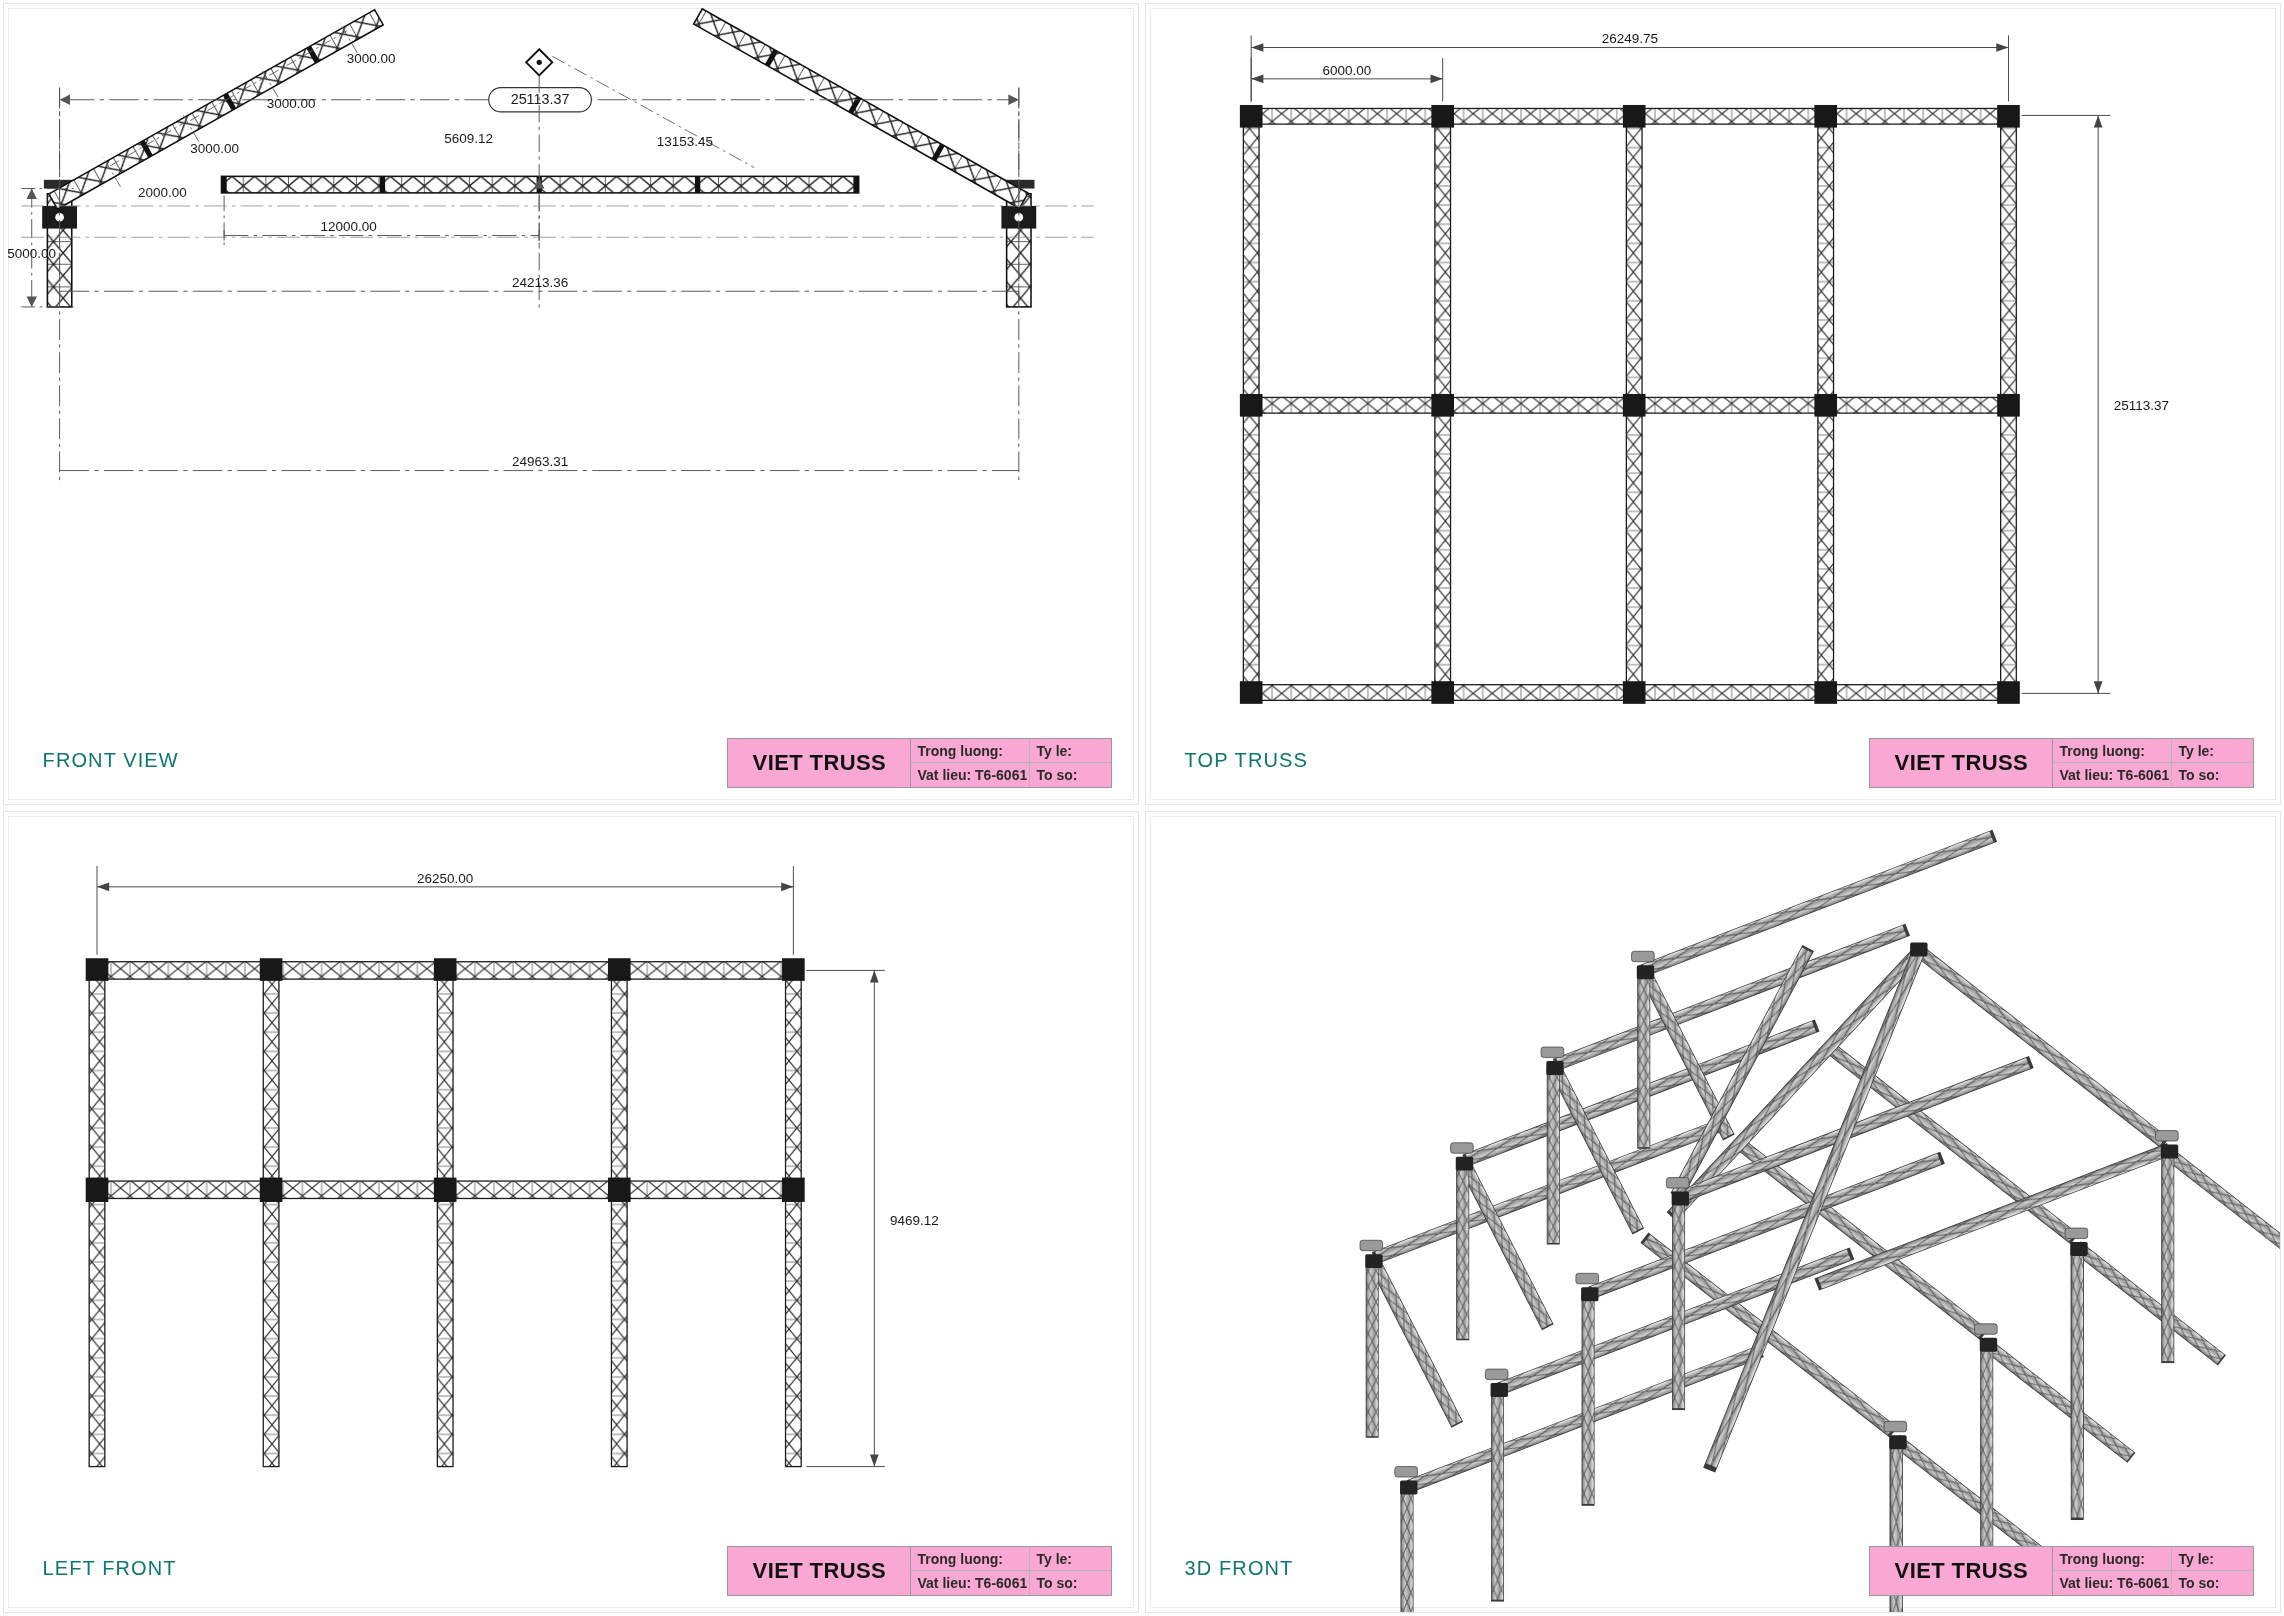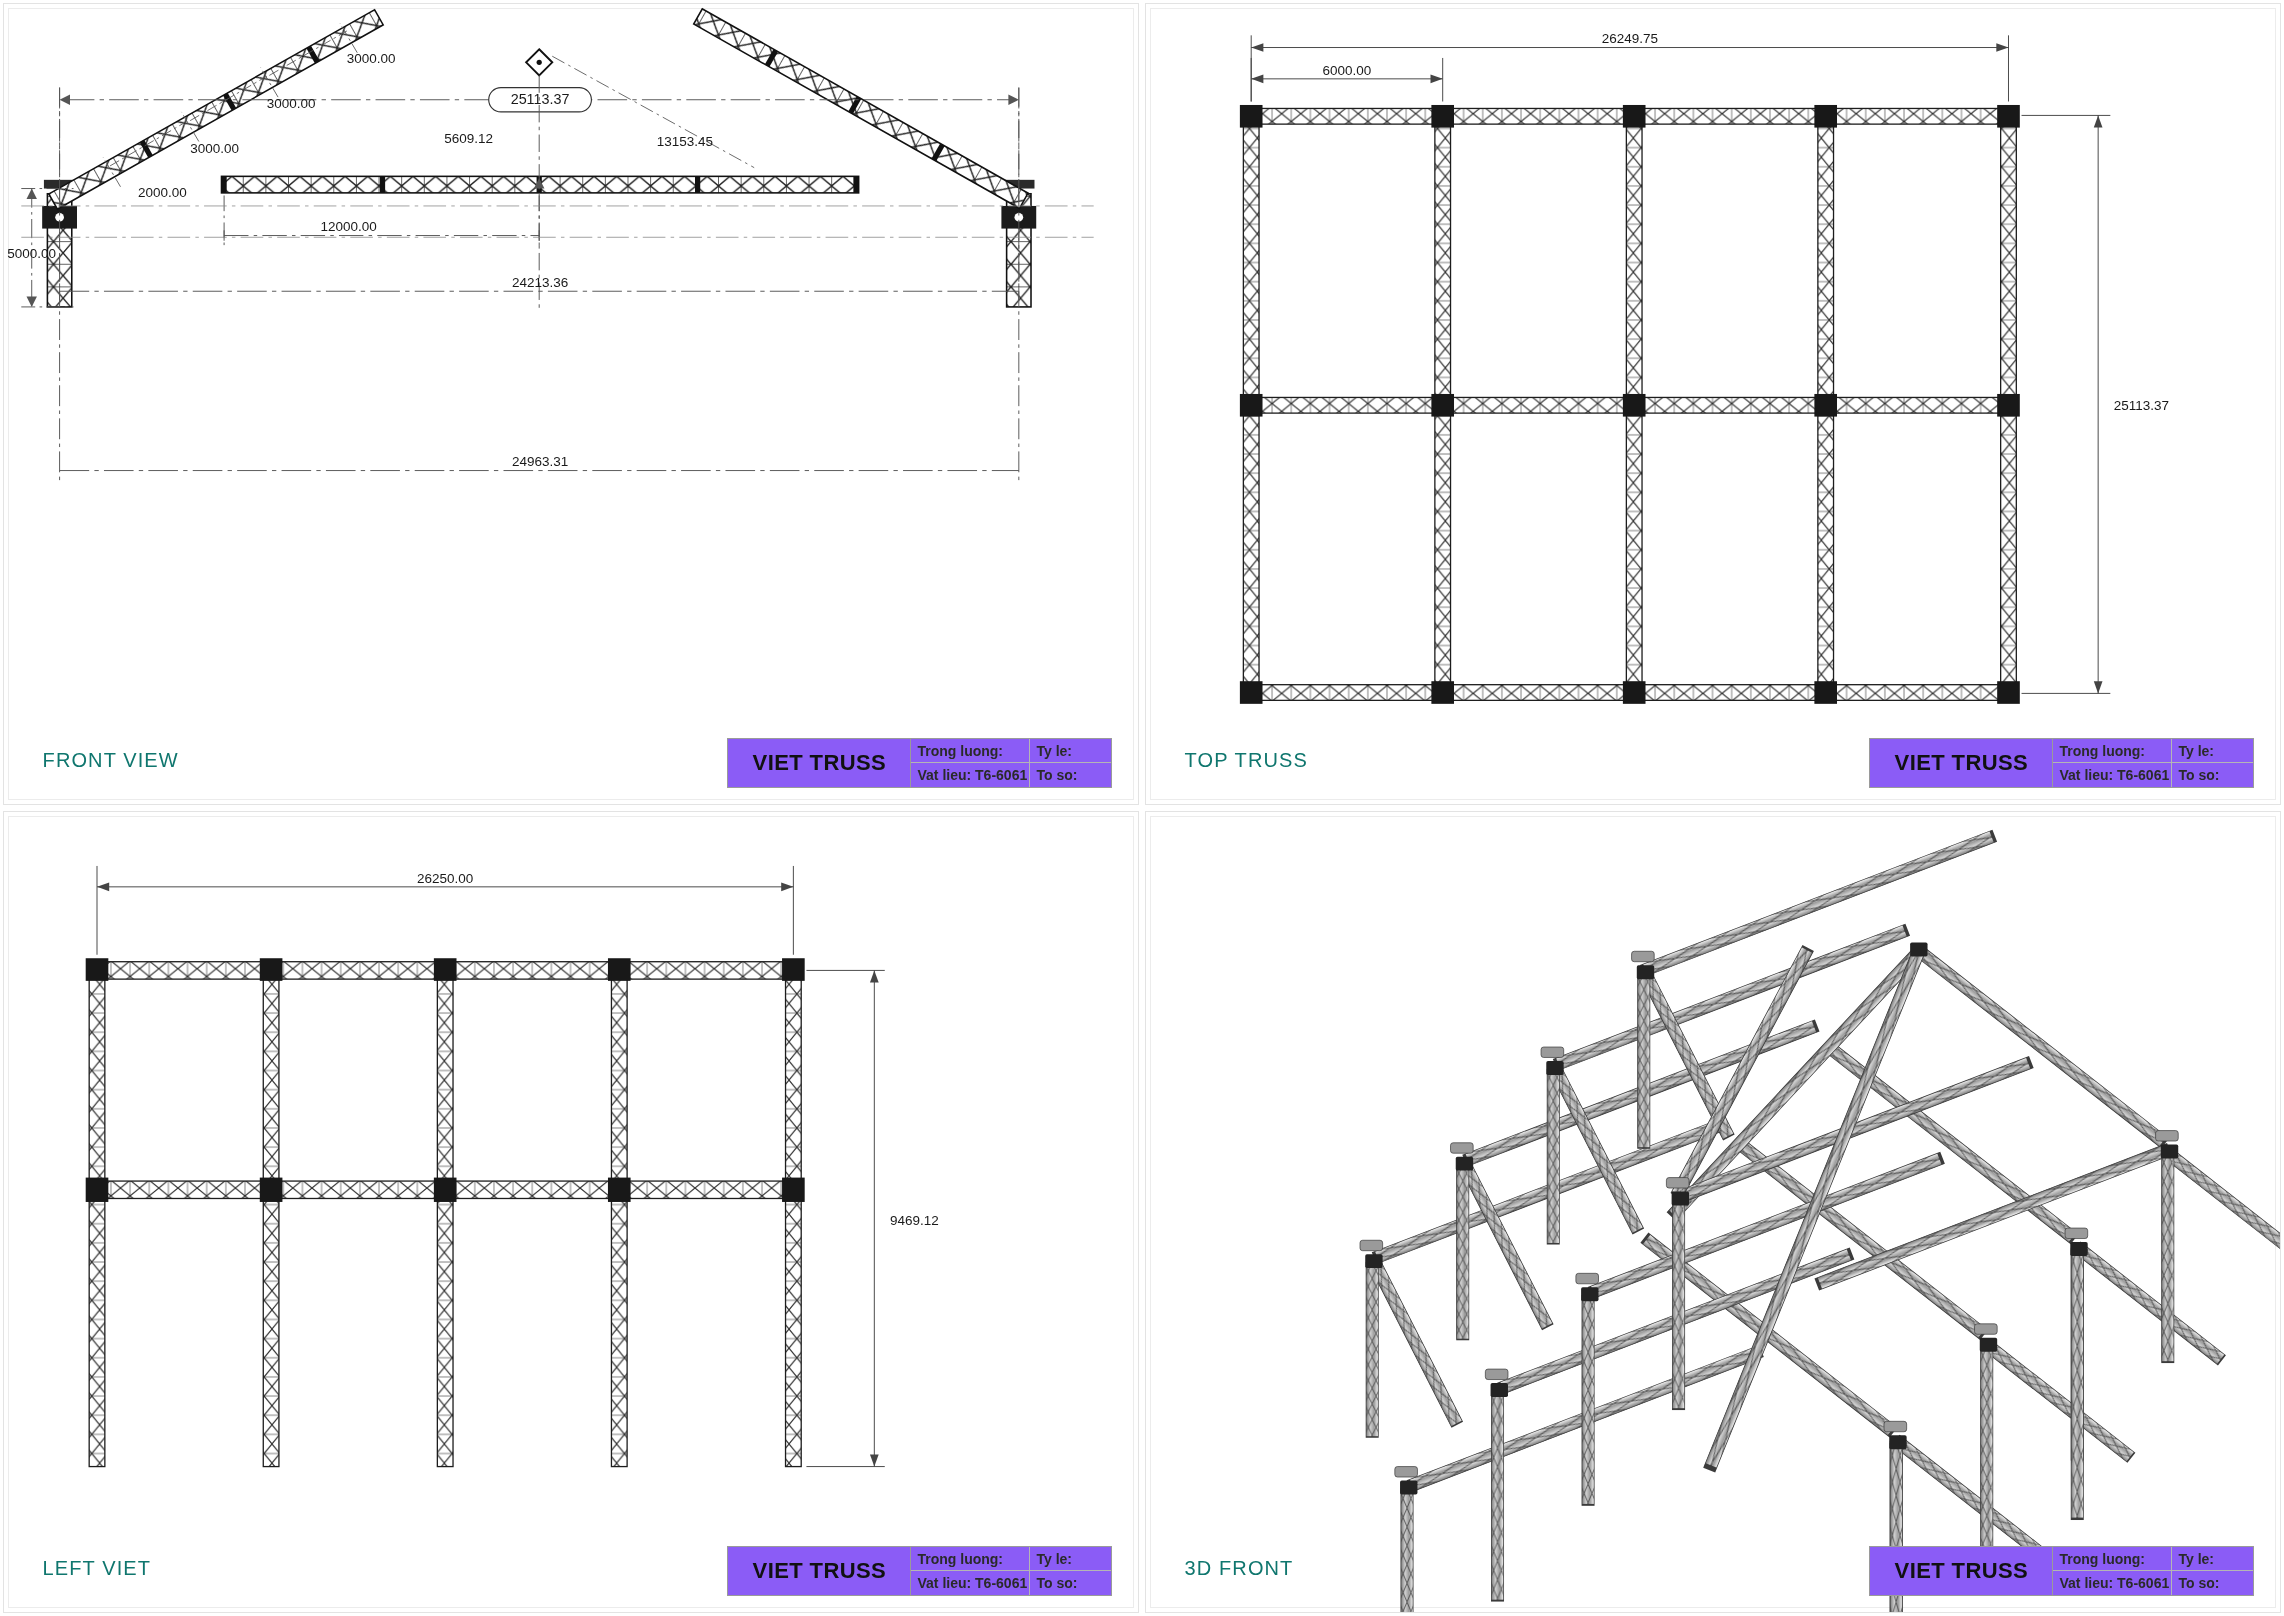--- a/index.html
+++ b/index.html
@@ -16,21 +16,21 @@
   .canvas { position:absolute; inset:0; }
   .canvas svg { width:100%; height:100%; display:block; }
   .view-label {
     position:absolute; left:39px; bottom:32px;
     font-size:20px; color:#0f766e; letter-spacing:1.1px;
     font-family:"Liberation Sans", sans-serif; white-space:nowrap;
   }
   
   .titleblock {
     position:absolute; right:26px; bottom:16px;
-    display:flex; border:0.9px solid #9a9a9a; background:#8b5cf6;
+    display:flex; border:0.9px solid #9a9a9a; background:#f9a8d4;
     font-family:"Liberation Sans", sans-serif;
   }
   .tb-brand {
     width:183px; display:flex; align-items:center; justify-content:center;
     font-size:22px; font-weight:bold; color:#111; letter-spacing:0.4px;
     border-right:0.9px solid #9a9a9a;
   }
   .tb-grid { display:grid; grid-template-columns:119px 81px; grid-template-rows:1fr 1fr;font-weight:bold; }
   .tb-cell {
     font-size:14px; color:#2a2a2a; padding:3.5px 6.1px;
@@ -338,21 +338,21 @@
         <g stroke="#444" stroke-width="1.1" fill="none">
           <path d="M920 182 L1010 182"></path>
           <path d="M920 752 L1010 752"></path>
           <path d="M998 182 L998 752"></path>
           <path d="M998 182 L993 196 L1003 196 Z" fill="#444" stroke="none"></path>
           <path d="M998 752 L993 738 L1003 738 Z" fill="#444" stroke="none"></path>
         </g>
         <text class="dimtext" x="1016" y="474">9469.12</text>
       </svg>
     </div>
-    <div class="view-label">LEFT VIET</div>
+    <div class="view-label">LEFT FRONT</div>
 
     <div class="titleblock">
       <div class="tb-brand">VIET TRUSS</div>
       <div class="tb-grid">
         <div class="tb-cell">Trong luong:</div>
         <div class="tb-cell">Ty le:</div>
         <div class="tb-cell">Vat lieu: T6-6061</div>
         <div class="tb-cell">To so:</div>
       </div>
     </div>

